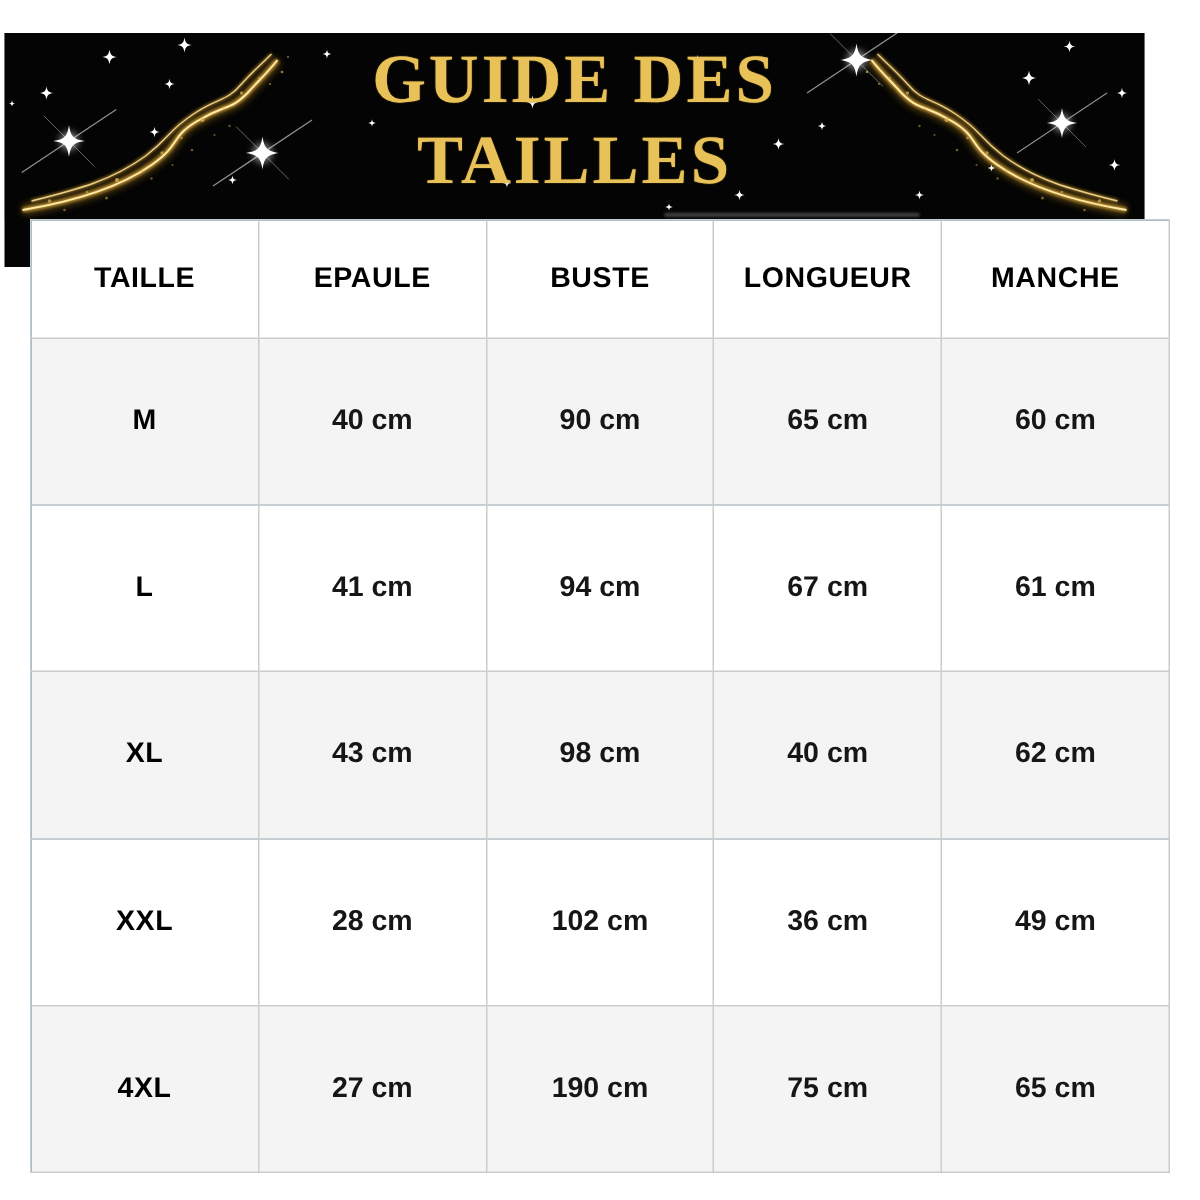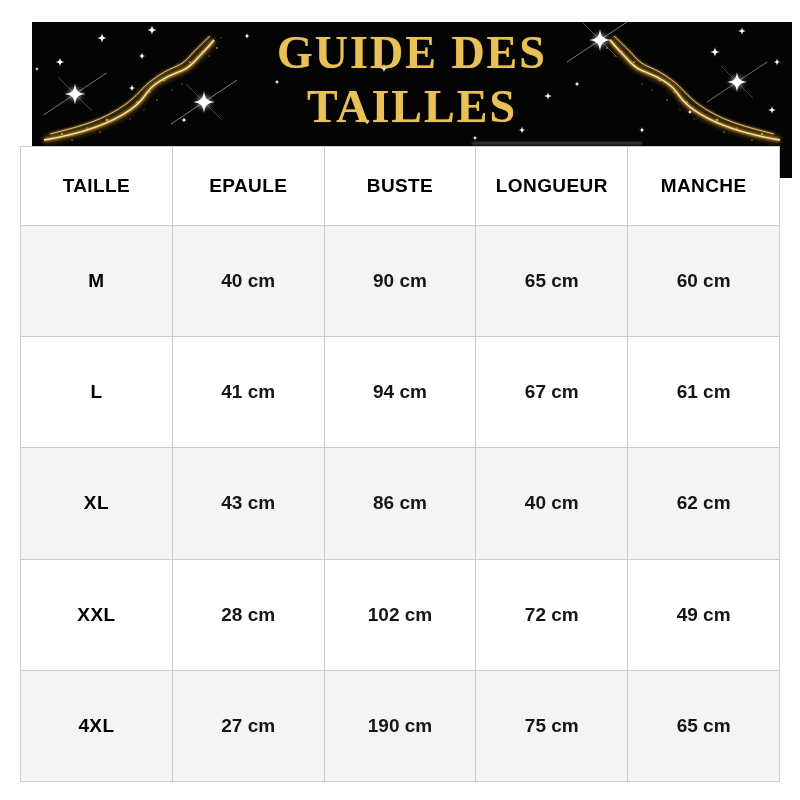--- a/index.html
+++ b/index.html
@@ -2,21 +2,21 @@
 <html><head>
 <meta charset="utf-8">
 <style>
   html,body{margin:0;padding:0;}
   body{
     width:800px;height:800px;background:#ffffff;
     font-family:"Liberation Sans", sans-serif;
     position:relative;overflow:hidden;
   }
   .banner{
-    position:absolute;left:32px;top:22px;width:760px;height:156px;
+    position:absolute;left:3px;top:22px;width:760px;height:156px;
     background:#040404;overflow:hidden;
   }
   .banner svg{position:absolute;left:0;top:0;}
   .banner-title{
     position:absolute;left:0;top:4px;width:100%;
     text-align:center;
     font-family:"Liberation Serif", serif;
     font-weight:bold;
     font-size:46px;line-height:54px;
     letter-spacing:2px;
@@ -164,29 +164,29 @@
     <tr>
       <td class="size">L</td>
       <td>41 cm</td>
       <td>94 cm</td>
       <td>67 cm</td>
       <td>61 cm</td>
     </tr>
     <tr>
       <td class="size">XL</td>
       <td>43 cm</td>
-      <td>86 cm</td>
+      <td>98 cm</td>
       <td>40 cm</td>
       <td>62 cm</td>
     </tr>
     <tr>
       <td class="size">XXL</td>
       <td>28 cm</td>
       <td>102 cm</td>
-      <td>72 cm</td>
+      <td>36 cm</td>
       <td>49 cm</td>
     </tr>
     <tr>
       <td class="size">4XL</td>
       <td>27 cm</td>
       <td>190 cm</td>
       <td>75 cm</td>
       <td>65 cm</td>
     </tr>
   </tbody>

